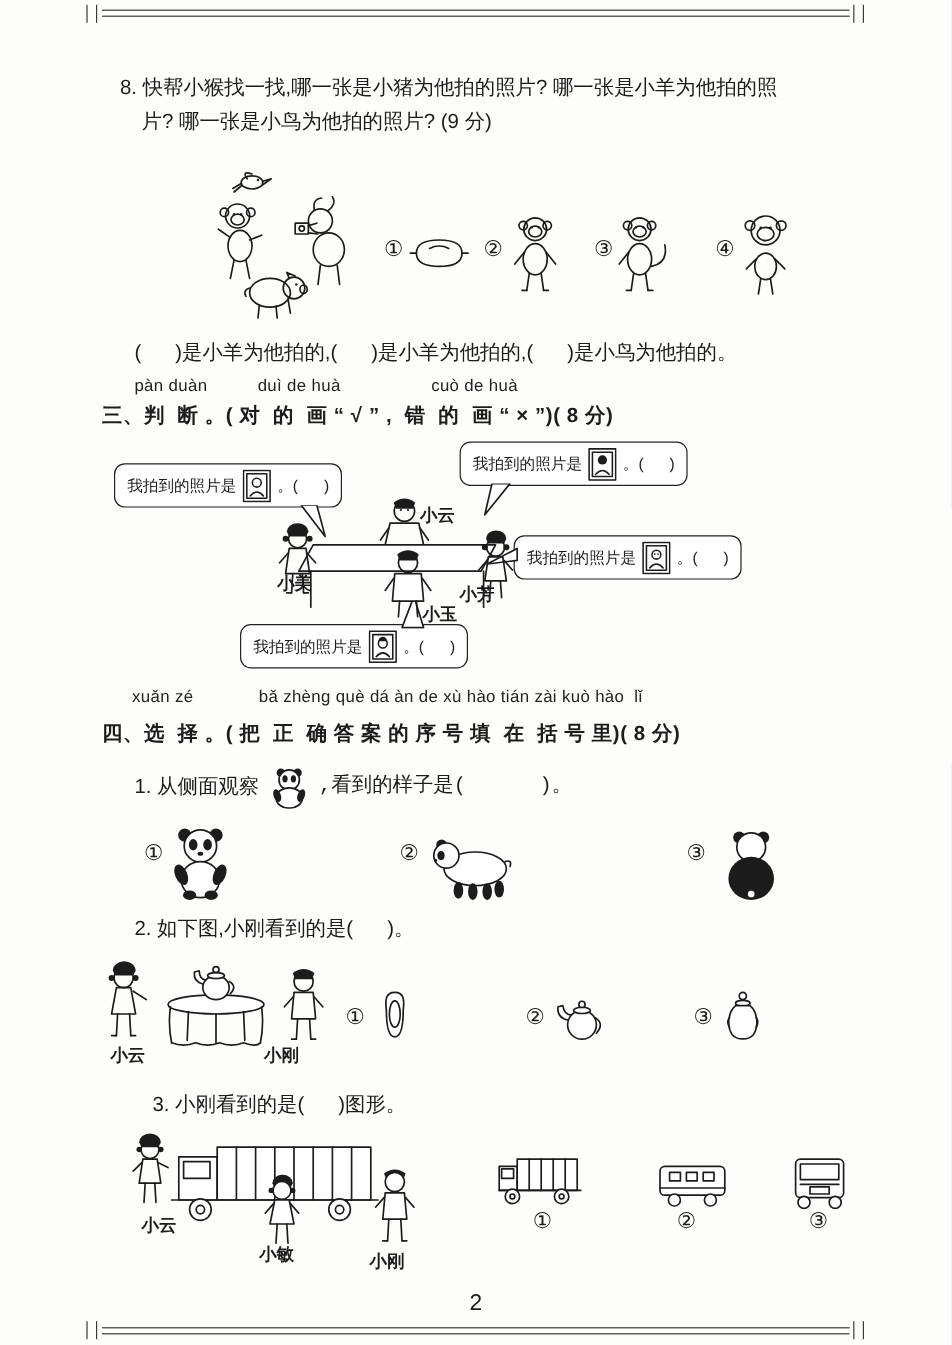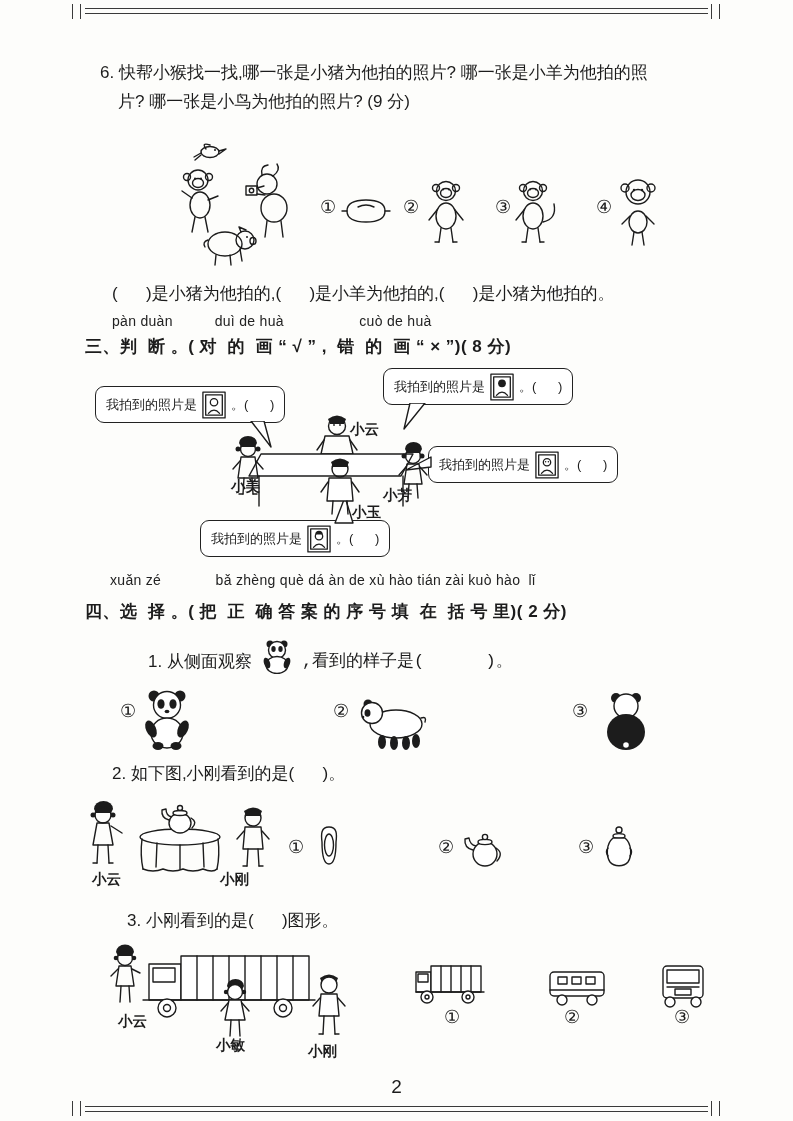--- a/index.html
+++ b/index.html
@@ -19,35 +19,35 @@
   .frametick { position:absolute; width:9px; height:15px;
                border-left:1.6px solid #3a3a3a; border-right:1px solid #3a3a3a; }
   .bubble { position:absolute; display:flex; align-items:center; gap:5px;
             border:1.6px solid #222; border-radius:9px; background:#fff;
             padding:4px 10px; font-size:13px; white-space:pre; height:37px; }
   .tail { position:absolute; }
   .art * { stroke:#1c1c1c; stroke-width:1.4; fill:none;
            stroke-linecap:round; stroke-linejoin:round; }
   .art .f { fill:#1c1c1c; stroke:none; }
   .art .w { fill:#ffffff; }
-  .row { position:absolute; display:flex; align-items:flex-end; gap:6px;margin-left:36px; }
+  .row { position:absolute; display:flex; align-items:center; gap:6px; }
 </style>
 </head>
 <body>
 
 <div class="page">
 
   <div class="frameline" style="top:8px;"></div>
   <div class="frameline" style="top:1106px;"></div>
   <div class="frametick" style="left:72px;top:4px;"></div>
   <div class="frametick" style="left:711px;top:4px;"></div>
   <div class="frametick" style="left:72px;top:1101px;"></div>
   <div class="frametick" style="left:711px;top:1101px;"></div>
 
-  <div class="abs txt" style="left:100px;top:62px;">6. 快帮小猴找一找,哪一张是小猪为他拍的照片? 哪一张是小羊为他拍的照</div>
+  <div class="abs txt" style="left:100px;top:62px;">8. 快帮小猴找一找,哪一张是小猪为他拍的照片? 哪一张是小羊为他拍的照</div>
   <div class="abs txt" style="left:118px;top:91px;">片? 哪一张是小鸟为他拍的照片? (9 分)</div>
 
   <svg class="abs art" style="left:168px;top:136px;" width="150" height="134" viewBox="0 0 150 134">
 
     <ellipse cx="42" cy="16" rx="9" ry="5.5"></ellipse>
     <path d="M38 13 Q33 6 42 9"></path>
     <path d="M51 15 L58 13 L51 18"></path>
     <circle class="f" cx="47" cy="14" r="1"></circle>
     <path d="M33 17 L26 21 M33 19 L27 24"></path>
 
@@ -120,21 +120,21 @@
     <circle cx="11" cy="12" r="4"></circle>
     <circle cx="37" cy="12" r="4"></circle>
     <ellipse cx="24" cy="19" rx="7" ry="5.5"></ellipse>
     <circle class="f" cx="20" cy="14" r="1.2"></circle>
     <circle class="f" cx="28" cy="14" r="1.2"></circle>
     <ellipse cx="24" cy="46" rx="9" ry="11"></ellipse>
     <path d="M16 40 L8 48 M32 40 L40 48"></path>
     <path d="M20 56 L18 69 M28 56 L30 69"></path>
   </svg>
 
-  <div class="abs txt" style="left:112px;top:283px;">(      )是小猪为他拍的,(      )是小羊为他拍的,(      )是小猪为他拍的。</div>
+  <div class="abs txt" style="left:112px;top:283px;">(      )是小羊为他拍的,(      )是小羊为他拍的,(      )是小鸟为他拍的。</div>
 
   <div class="abs pinyin" style="left:112px;top:313px;">pàn duàn          duì de huà                  cuò de huà</div>
   <div class="abs sect" style="left:85px;top:335px;">三、判  断 。( 对  的  画 “ √ ” ,  错  的  画 “ × ”)( 8 分)</div>
 
   <div class="bubble" style="left:95px;top:386px;">
     <span>我拍到的照片是</span>
     <svg class="art" width="24" height="28" viewBox="0 0 26 30">
       <rect x="1" y="1" width="24" height="28"></rect>
         <rect x="4" y="4" width="18" height="22"></rect>
       <circle cx="13" cy="12" r="4"></circle>
@@ -227,21 +227,21 @@
     <path d="M103 76 L96 86 M127 76 L134 86"></path>
     <path d="M108 95 L107 108 M122 95 L123 108"></path>
   </svg>
 
   <div class="abs name" style="left:231px;top:477px;">小美</div>
   <div class="abs name" style="left:350px;top:420px;">小云</div>
   <div class="abs name" style="left:383px;top:486px;">小芳</div>
   <div class="abs name" style="left:352px;top:503px;">小玉</div>
 
   <div class="abs pinyin" style="left:110px;top:572px;">xuǎn zé             bǎ zhèng què dá àn de xù hào tián zài kuò hào  lǐ</div>
-  <div class="abs sect" style="left:85px;top:600px;">四、选  择 。( 把  正  确 答 案 的 序 号 填  在  括 号 里)( 2 分)</div>
+  <div class="abs sect" style="left:85px;top:600px;">四、选  择 。( 把  正  确 答 案 的 序 号 填  在  括 号 里)( 8 分)</div>
 
   <div class="row" style="left:112px;top:638px;">
     <span class="txt" style="white-space:pre;">1. 从侧面观察</span>
     <svg class="art" width="38" height="36" viewBox="0 0 38 36">
       <circle class="f" cx="12" cy="6" r="3.5"></circle>
         <circle class="f" cx="26" cy="6" r="3.5"></circle>
       <circle class="w" cx="19" cy="12" r="8.5"></circle>
       <ellipse class="f" cx="15.5" cy="11" rx="2.2" ry="3"></ellipse>
       <ellipse class="f" cx="22.5" cy="11" rx="2.2" ry="3"></ellipse>
       <ellipse class="w" cx="19" cy="27" rx="11" ry="8.5"></ellipse>

